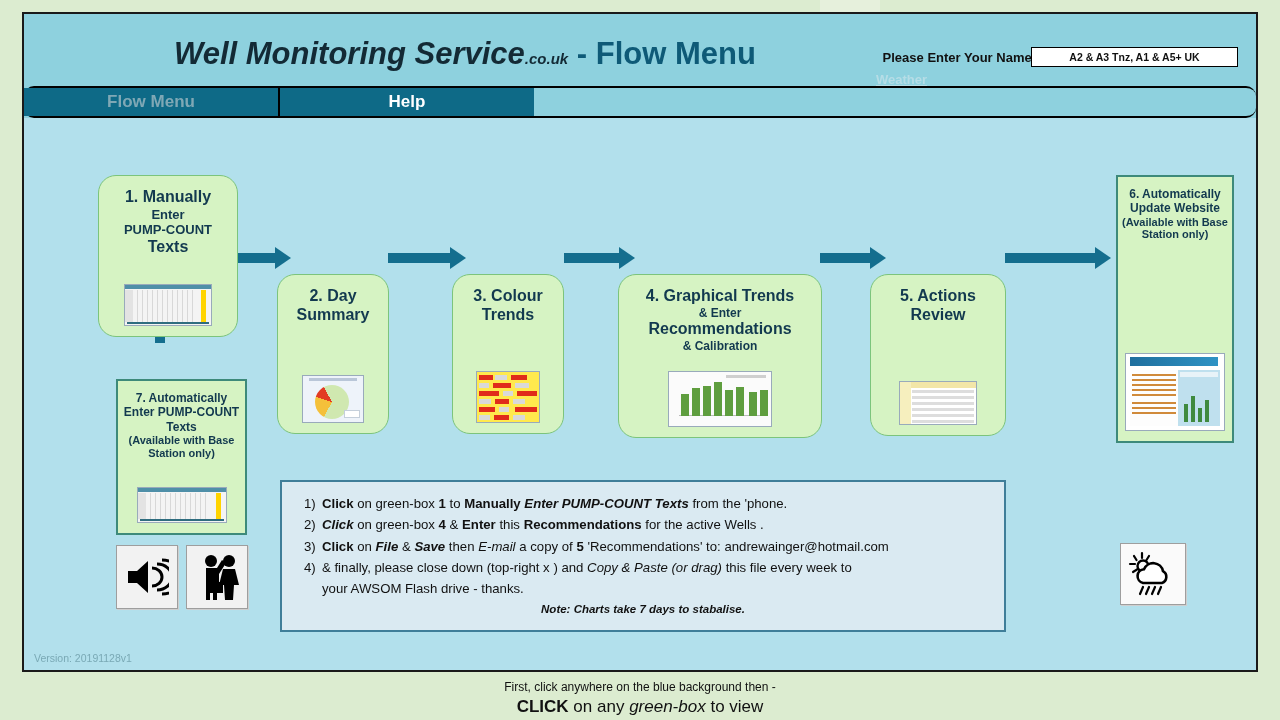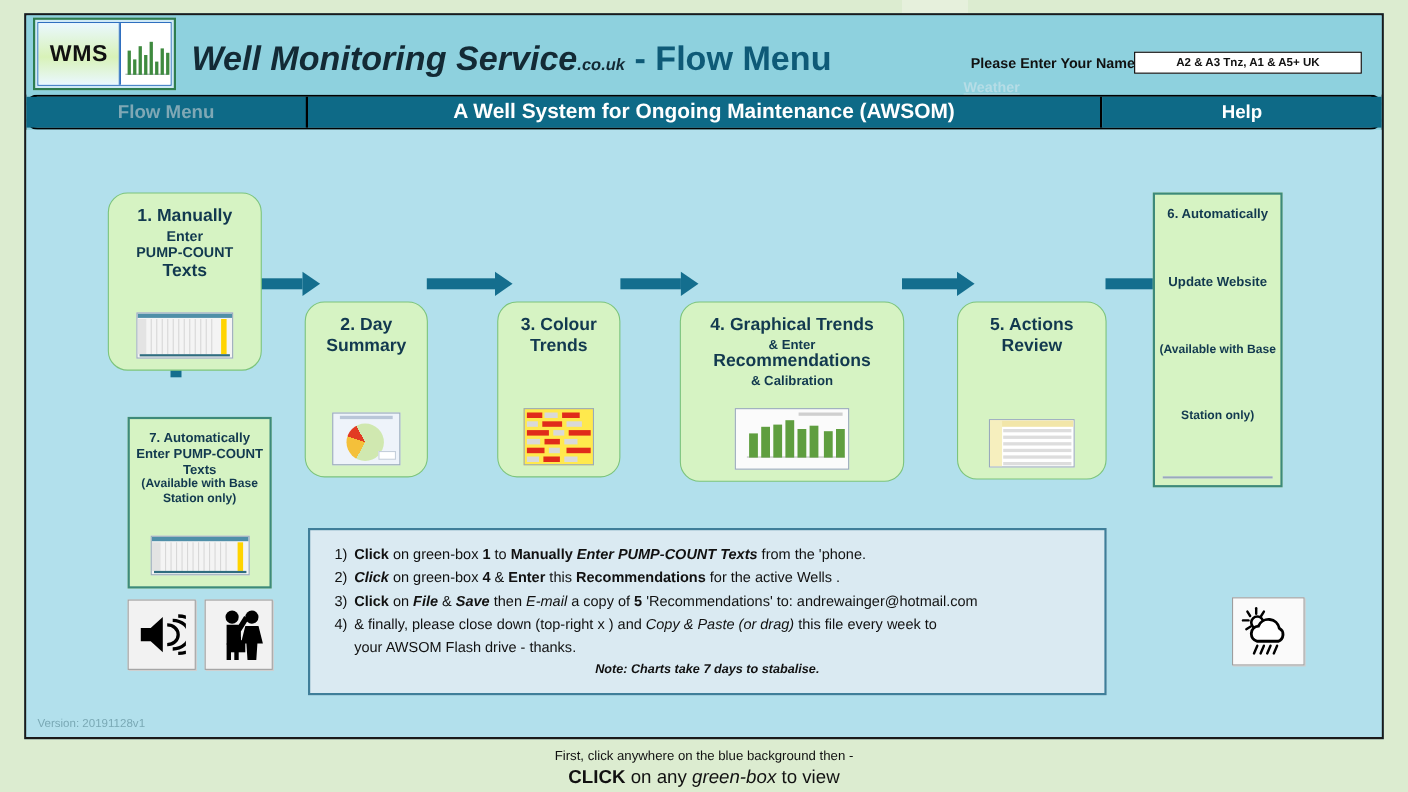--- a/index.html
+++ b/index.html
@@ -220,47 +220,30 @@
 <body>
 
 <div id="app">
   <div class="sheet-bg"></div>
   <div class="topfade"></div>
 
   <div class="panel">
 
     <div class="header">
 
-      <div class="logo-box">
-        <div class="logo-inner">
-          <div class="logo-word">WMS</div>
-          <div class="logo-chart">
-            <span class="axis"></span>
-            <span class="bar" style="left:6px;height:22px"></span>
-            <span class="bar" style="left:11px;height:14px"></span>
-            <span class="bar" style="left:16px;height:26px"></span>
-            <span class="bar" style="left:21px;height:18px"></span>
-            <span class="bar" style="left:26px;height:30px"></span>
-            <span class="bar" style="left:31px;height:12px"></span>
-            <span class="bar" style="left:36px;height:24px"></span>
-            <span class="bar" style="left:41px;height:20px"></span>
-          </div>
-        </div>
-      </div>
 
       <div class="brand"><span>Well Monitoring Service</span><span class="co">.co.uk</span><span class="flow"> - Flow Menu</span></div>
 
       <div class="name-label">Please Enter Your Name:</div>
       <div class="name-input">A2 &amp; A3 Tnz, A1 &amp; A5+ UK</div>
       <div class="weather-link">Weather</div>
     </div>
 
     <div class="navbar">
       <div class="nav-cell nav-flow">Flow Menu</div>
-      <div class="nav-cell nav-title">A Well System for Ongoing Maintenance  (AWSOM)</div>
       <div class="nav-cell nav-help">Help</div>
     </div>
 
     <div class="canvas">
 
       <div class="conn" style="left:131px; top:110px; width:10px; height:115px;"></div>
       <div class="arrow-h" style="left:131px; top:135px; width:120px;"></div>
       <div class="arrow-head" style="left:251px; top:129px;"></div>
 
       <div class="arrow-h" style="left:364px; top:135px; width:62px;"></div>
@@ -389,21 +372,21 @@
             <span class="cellk"></span>
           <span class="lines" style="top:8px"></span>
             <span class="lines" style="top:14px"></span>
           <span class="lines" style="top:20px"></span>
             <span class="lines" style="top:26px"></span>
           <span class="lines" style="top:32px"></span>
             <span class="lines" style="top:38px"></span>
         </div>
       </div>
 
-      <div class="gbox square" style="left:1024px; top:57px; width:118px; height:268px; padding-top:10px;gap:48px;">
+      <div class="gbox square" style="left:1092px; top:57px; width:118px; height:268px; padding-top:10px;">
         <div class="t3">6. Automatically</div>
         <div class="t3">Update Website</div>
         <div class="tsm">(Available with Base</div>
         <div class="tsm">Station only)</div>
         <div class="thumb th-web">
           <span class="brand"></span>
           <span class="left">
             <i style="top:4px"></i>
               <i style="top:9px"></i>
               <i style="top:14px"></i>

